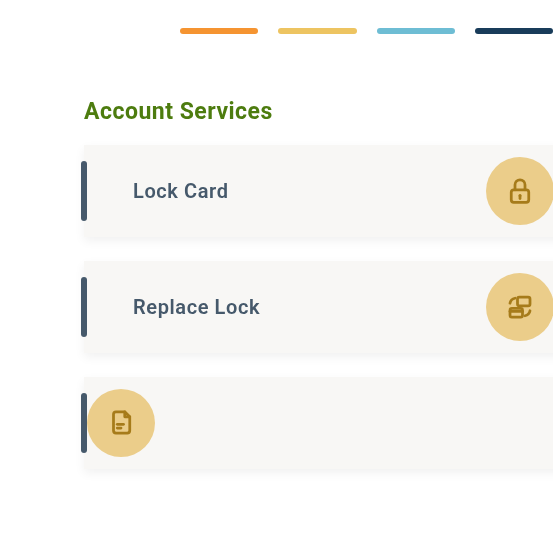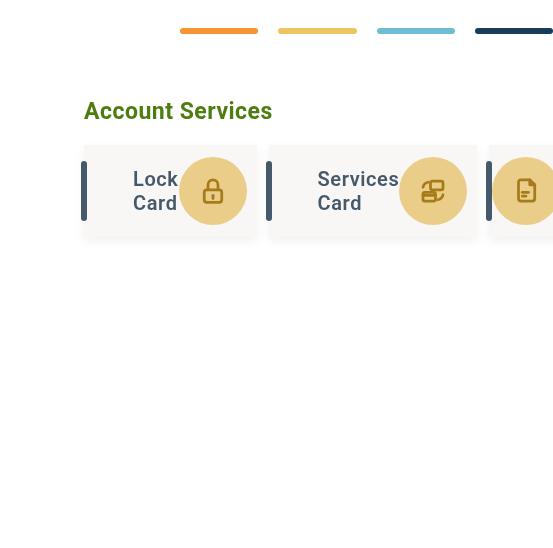--- a/index.html
+++ b/index.html
@@ -34,22 +34,22 @@
       font-weight: 700;
       color: #4d7c0f;
       margin-left: 84px;
       margin-top: 64px;
       letter-spacing: 0.5px;
     }
     .services-list {
       margin-top: 20px;
       margin-left: 84px;
       display: flex;
-      flex-direction: row;
-      gap: 12px;
+      flex-direction: column;
+      gap: 24px;
     }
     .service-row {
       display: flex;
       align-items: center;
       background: #f8f7f5;
       height: 92px;
       position: relative;
       box-shadow: 0 4px 10px rgba(0,0,0,0.06);
       cursor: pointer;
       width: 480px;
@@ -111,21 +111,21 @@
         <rect x="5" y="11" width="14" height="10" rx="2"></rect>
         <path d="M8 11V7a4 4 0 0 1 8 0v4"></path>
         <circle cx="12" cy="15.5" r="1.2" fill="#a67b1a" stroke="none"></circle>
         <line x1="12" y1="16" x2="12" y2="18"></line>
       </svg>
     </div>
   </div>
 
   <div class="service-row">
     <div class="accent-bar"></div>
-    <span class="service-label">Services Card</span>
+    <span class="service-label">Replace Lock</span>
     <div class="icon-circle">
       <svg viewBox="0 0 24 24">
         <rect x="10" y="4" width="10" height="7" rx="1.5"></rect>
         <rect x="4" y="13" width="10" height="7" rx="1.5"></rect>
         <line x1="4" y1="15.5" x2="14" y2="15.5"></line>
         <path d="M4 9 A 5 5 0 0 1 8 5"></path>
         <path d="M20 15 A 5 5 0 0 1 16 19"></path>
       </svg>
     </div>
   </div>

